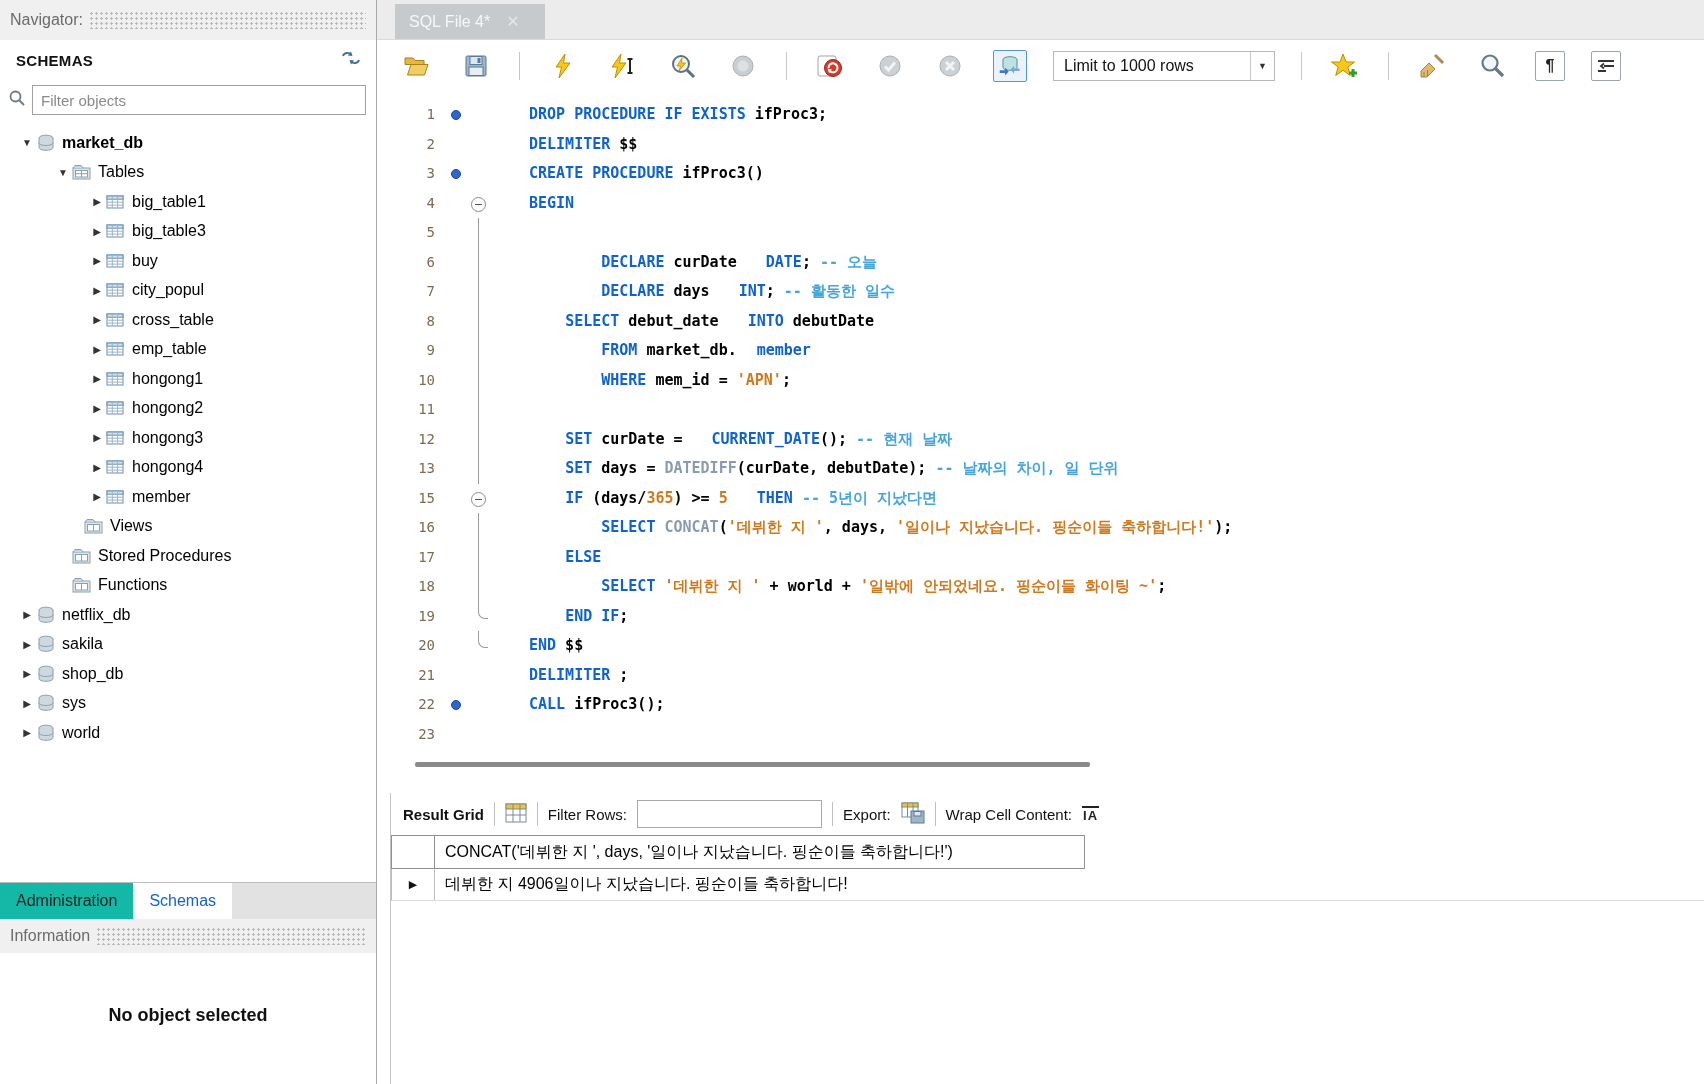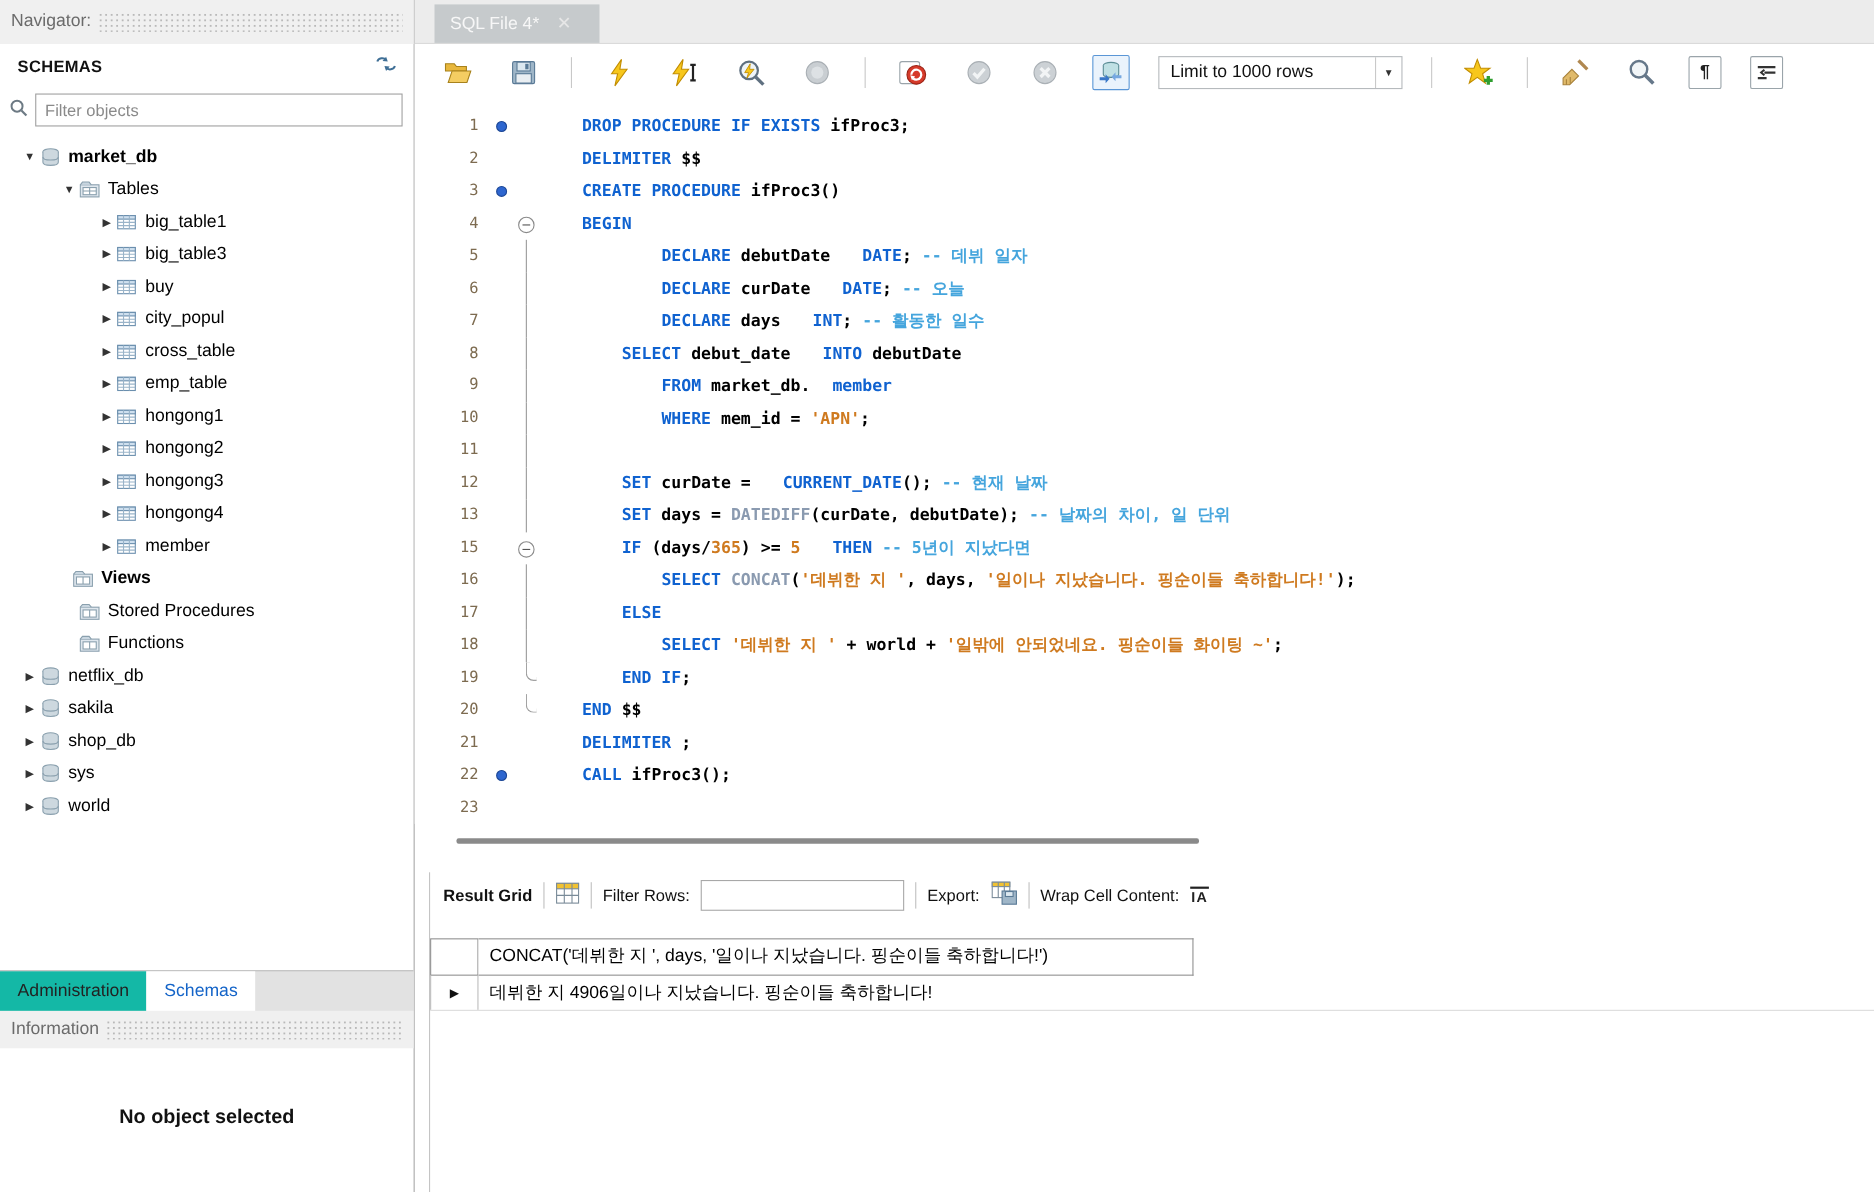--- a/index.html
+++ b/index.html
@@ -63,21 +63,21 @@
   .splitter-bar { position:absolute; left:38px; top:13px; width:675px; height:5px; background:#8a8a8a; border-radius:2px; }
 
   
   .result-panel { margin-left:13px; border-left:1px solid #c4c4c4; flex:1; padding-top:2px; }
   .result-toolbar { height:38px; display:flex; align-items:center; gap:10px; padding-left:12px; font-size:15px; color:#111; }
   .rt-sep { width:1px; height:24px; background:#c0c0c0; flex:none; }
   .result-toolbar .rt-label { white-space:nowrap; }
   .result-toolbar input { width:185px; height:28px; border:1px solid #a8a8a8; padding:0 6px; font-size:14px; }
   .wrap-glyph { font-size:13px; font-weight:bold; color:#222; border-top:2px solid #222; padding:0 1px; letter-spacing:1px; }
 
-  .result-table { margin-top:20px; }
+  .result-table { margin-top:2px; }
   .rg-header { display:flex; }
   .rg-corner { width:44px; flex:none; border:1px solid #919191; background:#fff; }
   .rg-headcell { width:650px; border:1px solid #919191; border-left:none; background:#fff; font-size:16px; color:#000; padding:5px 10px; line-height:1.35; }
   .rg-row { display:flex; height:32px; border-bottom:1px solid #dcdcdc; }
   .rg-rowsel { width:44px; flex:none; border-left:1px solid #bdbdbd; border-right:1px solid #bdbdbd; display:flex; align-items:center; justify-content:center; font-size:11px; color:#111; }
   .rg-cell { font-size:16px; color:#000; display:flex; align-items:center; padding-left:10px; white-space:nowrap; }
 </style>
 </head>
 <body>
 
@@ -284,21 +284,21 @@
               <rect x="1" y="2" width="16" height="12" fill="#fff" stroke="#6b8fae"></rect>
               <rect x="1" y="2" width="16" height="3.2" fill="#cfe0ef" stroke="#6b8fae"></rect>
               <line x1="6.3" y1="2" x2="6.3" y2="14" stroke="#9ab4c9"></line>
               <line x1="11.6" y1="2" x2="11.6" y2="14" stroke="#9ab4c9"></line>
               <line x1="1" y1="8.2" x2="17" y2="8.2" stroke="#9ab4c9"></line>
               <line x1="1" y1="11.1" x2="17" y2="11.1" stroke="#9ab4c9"></line>
             </svg>
           </span>
           <span class="tree-label">member</span>
         </div>
-        <div class="tree-row" style="padding-left: 48px; font-weight: bold;">
+        <div class="tree-row" style="padding-left: 66px;">
           <span class="tree-arrow"></span>
           <span class="tree-icon">
             <svg width="20" height="16" viewBox="0 0 20 16">
               <rect x="1" y="4" width="17" height="11" fill="#dfe7ee" stroke="#8aa0ae"></rect>
               <path d="M1 4 l2-2.5 h6 l2 2.5" fill="#c9d6e0" stroke="#8aa0ae"></path>
               <rect x="3.5" y="6.5" width="12" height="6.5" fill="#fff" stroke="#8aa0ae"></rect>
               <line x1="9.5" y1="6.5" x2="9.5" y2="13" stroke="#8aa0ae"></line>
             </svg>
           </span>
           <span class="tree-label">Views</span>
@@ -546,21 +546,20 @@
         <div class="code-line">
           <span class="gutter-num">4</span>
           <span class="gutter-marker"></span>
           <span class="gutter-fold f-open"></span>
           <span class="code-text"><span class="tk-kw">BEGIN</span></span>
         </div>
         <div class="code-line">
           <span class="gutter-num">5</span>
           <span class="gutter-marker"></span>
           <span class="gutter-fold f-line"></span>
-          <span class="code-text"><span class="tk-id">        </span><span class="tk-kw">DECLARE</span><span class="tk-id"> debutDate </span><span class="tk-kw">DATE</span><span class="tk-id">; </span><span class="tk-cm">-- 데뷔 일자</span></span>
         </div>
         <div class="code-line">
           <span class="gutter-num">6</span>
           <span class="gutter-marker"></span>
           <span class="gutter-fold f-line"></span>
           <span class="code-text"><span class="tk-id">        </span><span class="tk-kw">DECLARE</span><span class="tk-id"> curDate </span><span class="tk-kw">DATE</span><span class="tk-id">; </span><span class="tk-cm">-- 오늘</span></span>
         </div>
         <div class="code-line">
           <span class="gutter-num">7</span>
           <span class="gutter-marker"></span>

